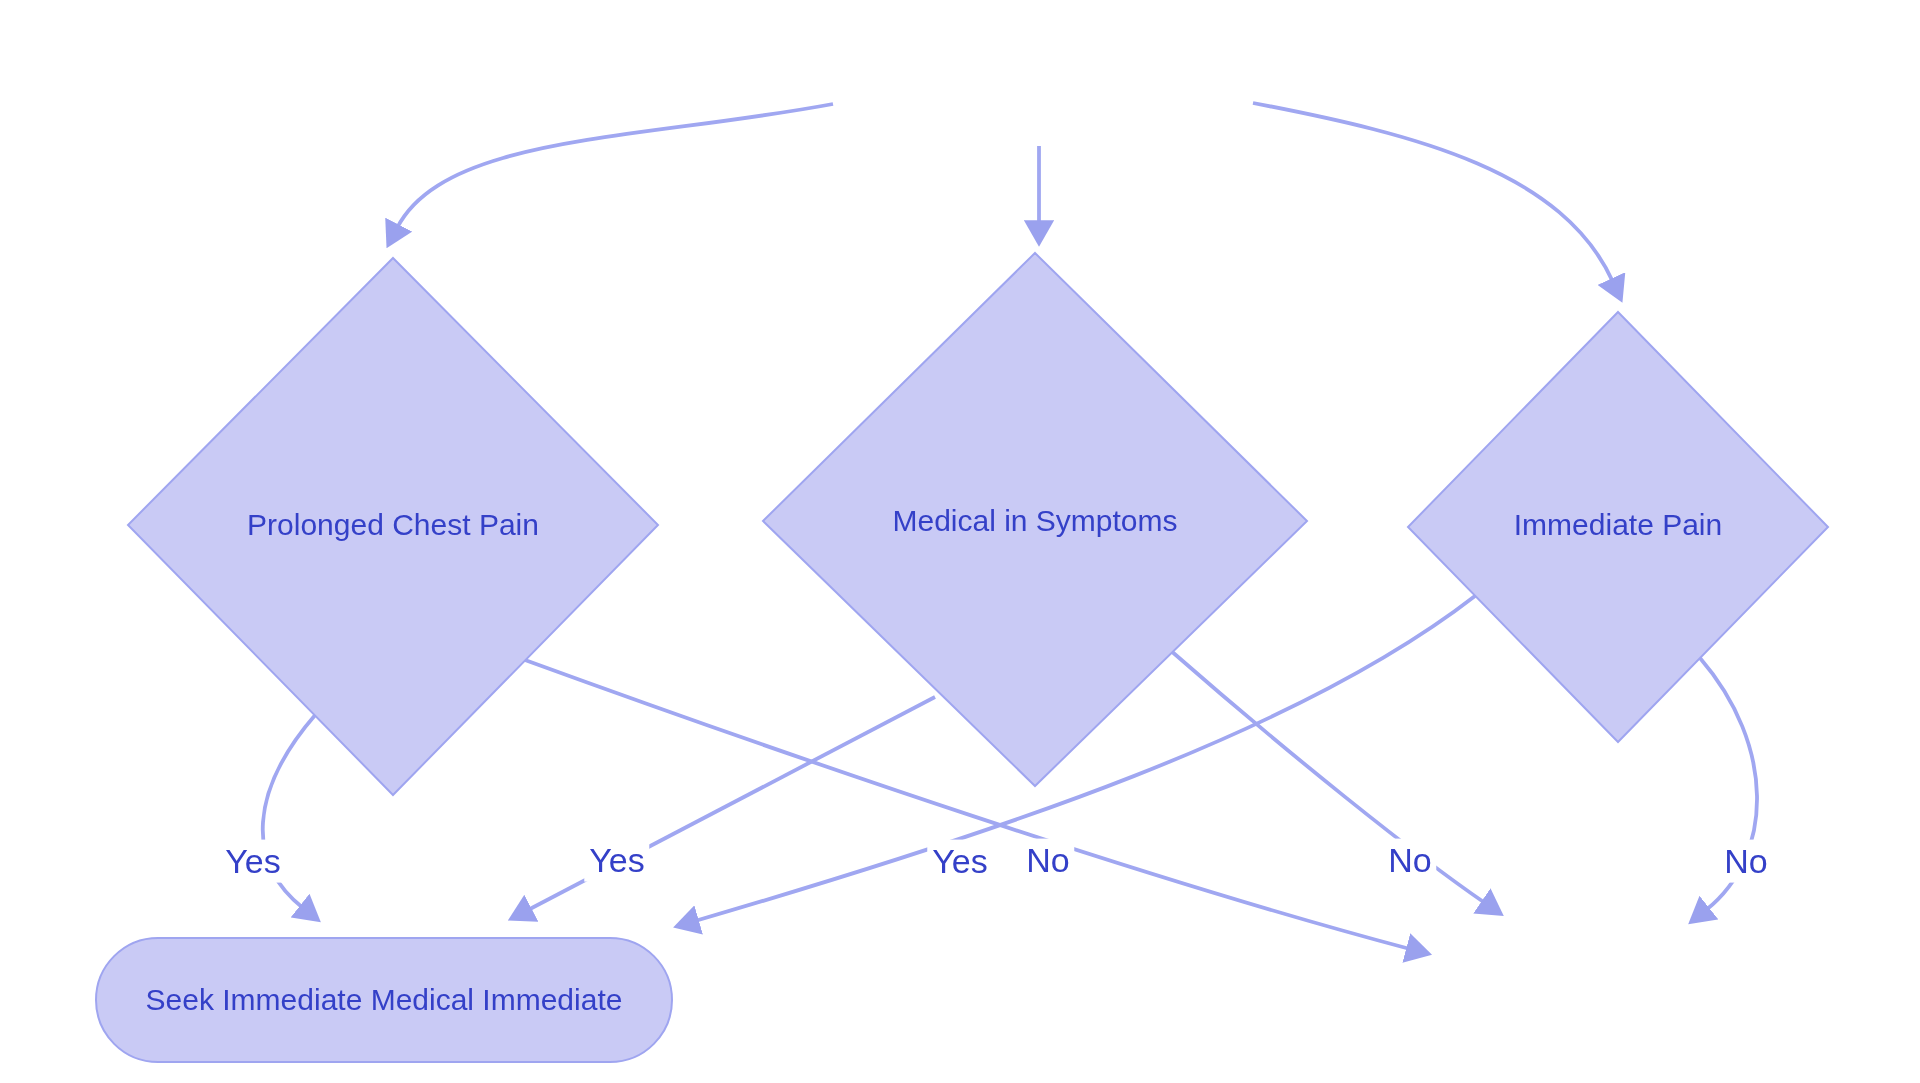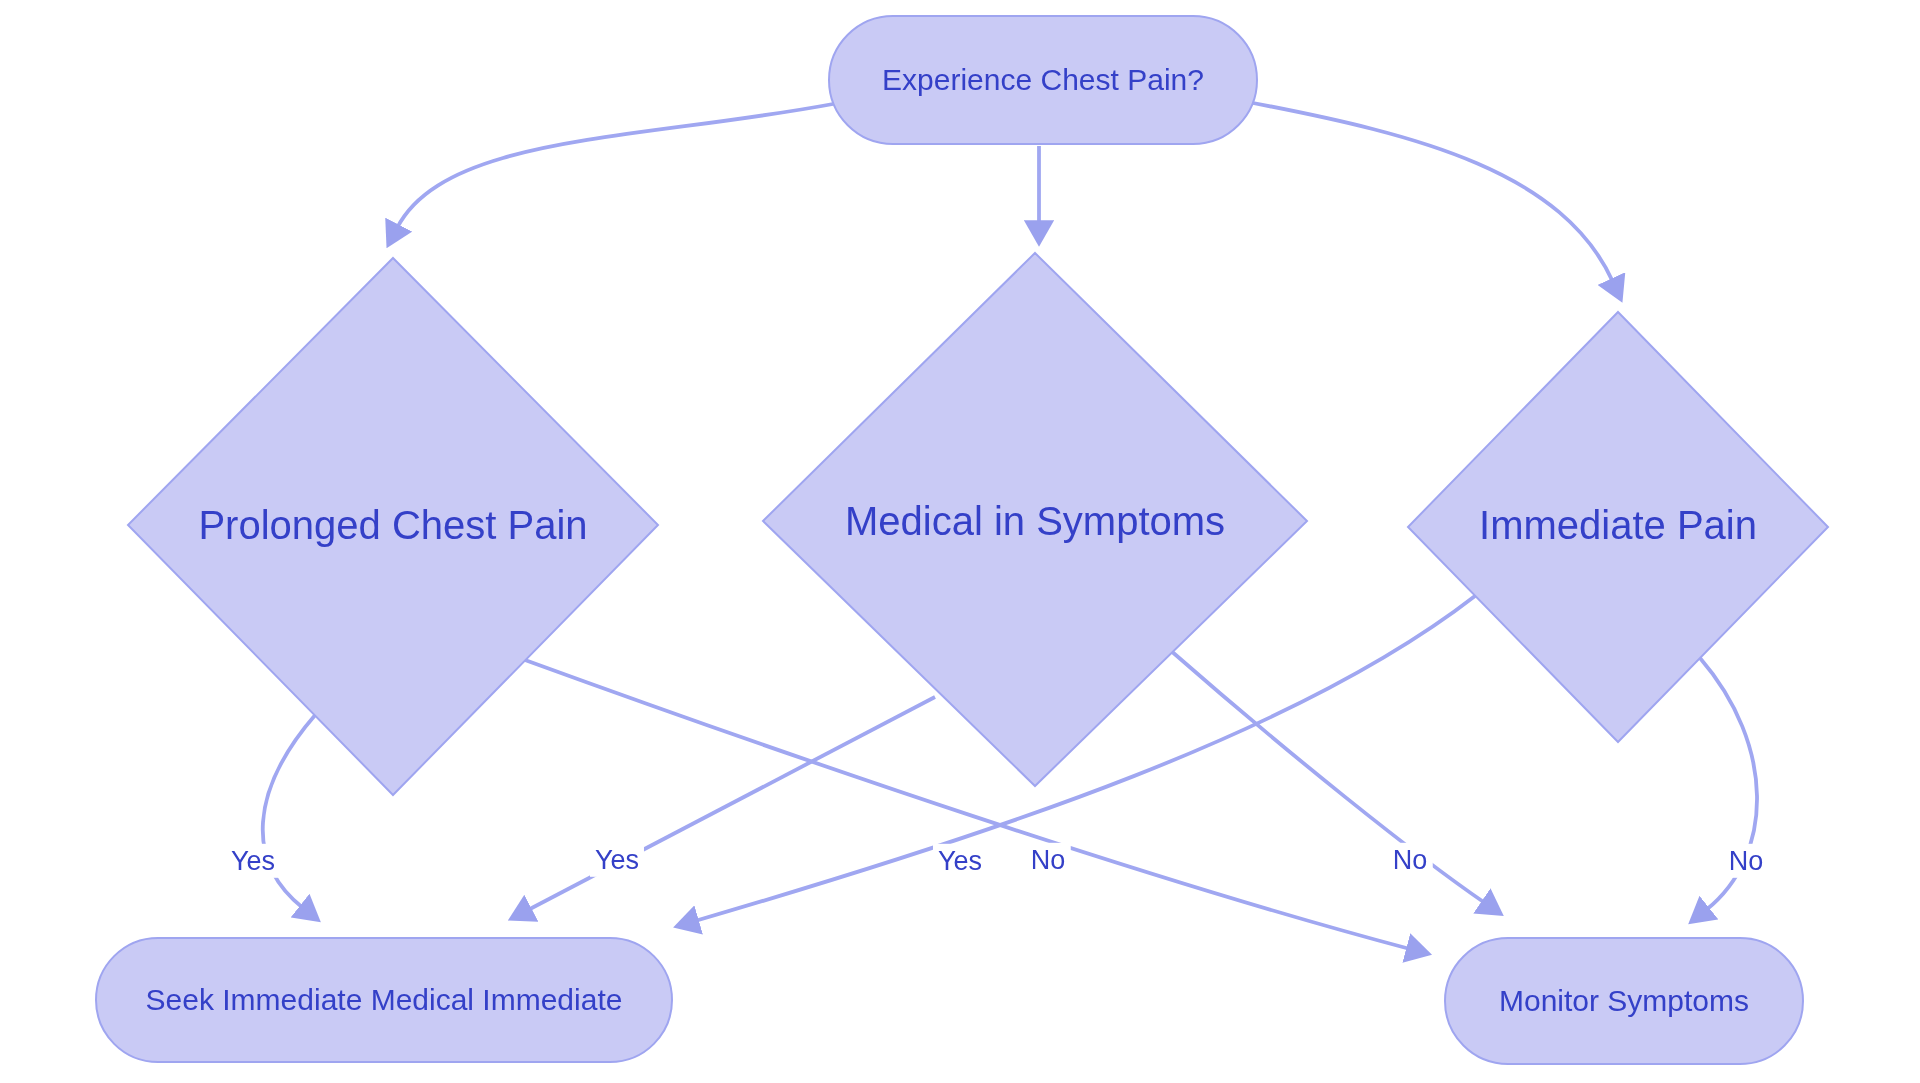--- a/index.html
+++ b/index.html
@@ -22,25 +22,25 @@
   .shape{fill:var(--node-fill);stroke:var(--node-border);stroke-width:2;}
   .node{
     position:absolute;box-sizing:border-box;
     display:flex;align-items:center;justify-content:center;
     background:var(--node-fill);border:2px solid var(--node-border);
     border-radius:999px;font-size:30px;white-space:nowrap;
     color:var(--text);text-align:center;
   }
   .dlabel{
     position:absolute;transform:translate(-50%,-50%);
-    font-size:40px;white-space:nowrap;color:var(--text);
+    font-size:30px;white-space:nowrap;color:var(--text);
   }
   .elabel{
     position:absolute;transform:translate(-50%,-50%);
-    font-size:27px;white-space:nowrap;color:var(--text);
+    font-size:34px;white-space:nowrap;color:var(--text);
     background:var(--background);padding:1px 5px;line-height:1.2;
   }
 </style>
 </head>
 <body>
 
 <div class="canvas">
 
   <svg class="wires" width="1920" height="1083" viewBox="0 0 1920 1083">
     <defs>
@@ -59,31 +59,25 @@
 
     <path class="wire" d="M 525,660 C 800,760 1150,880 1410,949" marker-end="url(#arrowhead)"></path>
     <path class="wire" d="M 1170,650 C 1290,755 1415,855 1485,903" marker-end="url(#arrowhead)"></path>
     <path class="wire" d="M 1700,658 C 1775,745 1775,855 1706,910" marker-end="url(#arrowhead)"></path>
 
     <polygon class="shape" points="393,258 658,525 393,795 128,525"></polygon>
     <polygon class="shape" points="1035,253 1307,521 1035,786 763,521"></polygon>
     <polygon class="shape" points="1618,312 1828,527 1618,742 1408,527"></polygon>
   </svg>
 
-  <div class="node" style="left:828px;top:15px;width:430px;height:130px;">
-    <span>Experience Chest Pain?</span>
-  </div>
 
   <div class="node" style="left:95px;top:937px;width:578px;height:126px;">
     <span>Seek Immediate Medical Immediate</span>
   </div>
 
-  <div class="node" style="left:1444px;top:937px;width:360px;height:128px;">
-    <span>Monitor Symptoms</span>
-  </div>
 
   <div class="dlabel" style="left:393px;top:525px;">Prolonged Chest Pain</div>
   <div class="dlabel" style="left:1035px;top:521px;">Medical in Symptoms</div>
   <div class="dlabel" style="left:1618px;top:525px;">Immediate Pain</div>
 
   <div class="elabel" style="left:253px;top:861px;">Yes</div>
   <div class="elabel" style="left:617px;top:860px;">Yes</div>
   <div class="elabel" style="left:960px;top:861px;">Yes</div>
   <div class="elabel" style="left:1048px;top:860px;">No</div>
   <div class="elabel" style="left:1410px;top:860px;">No</div>

